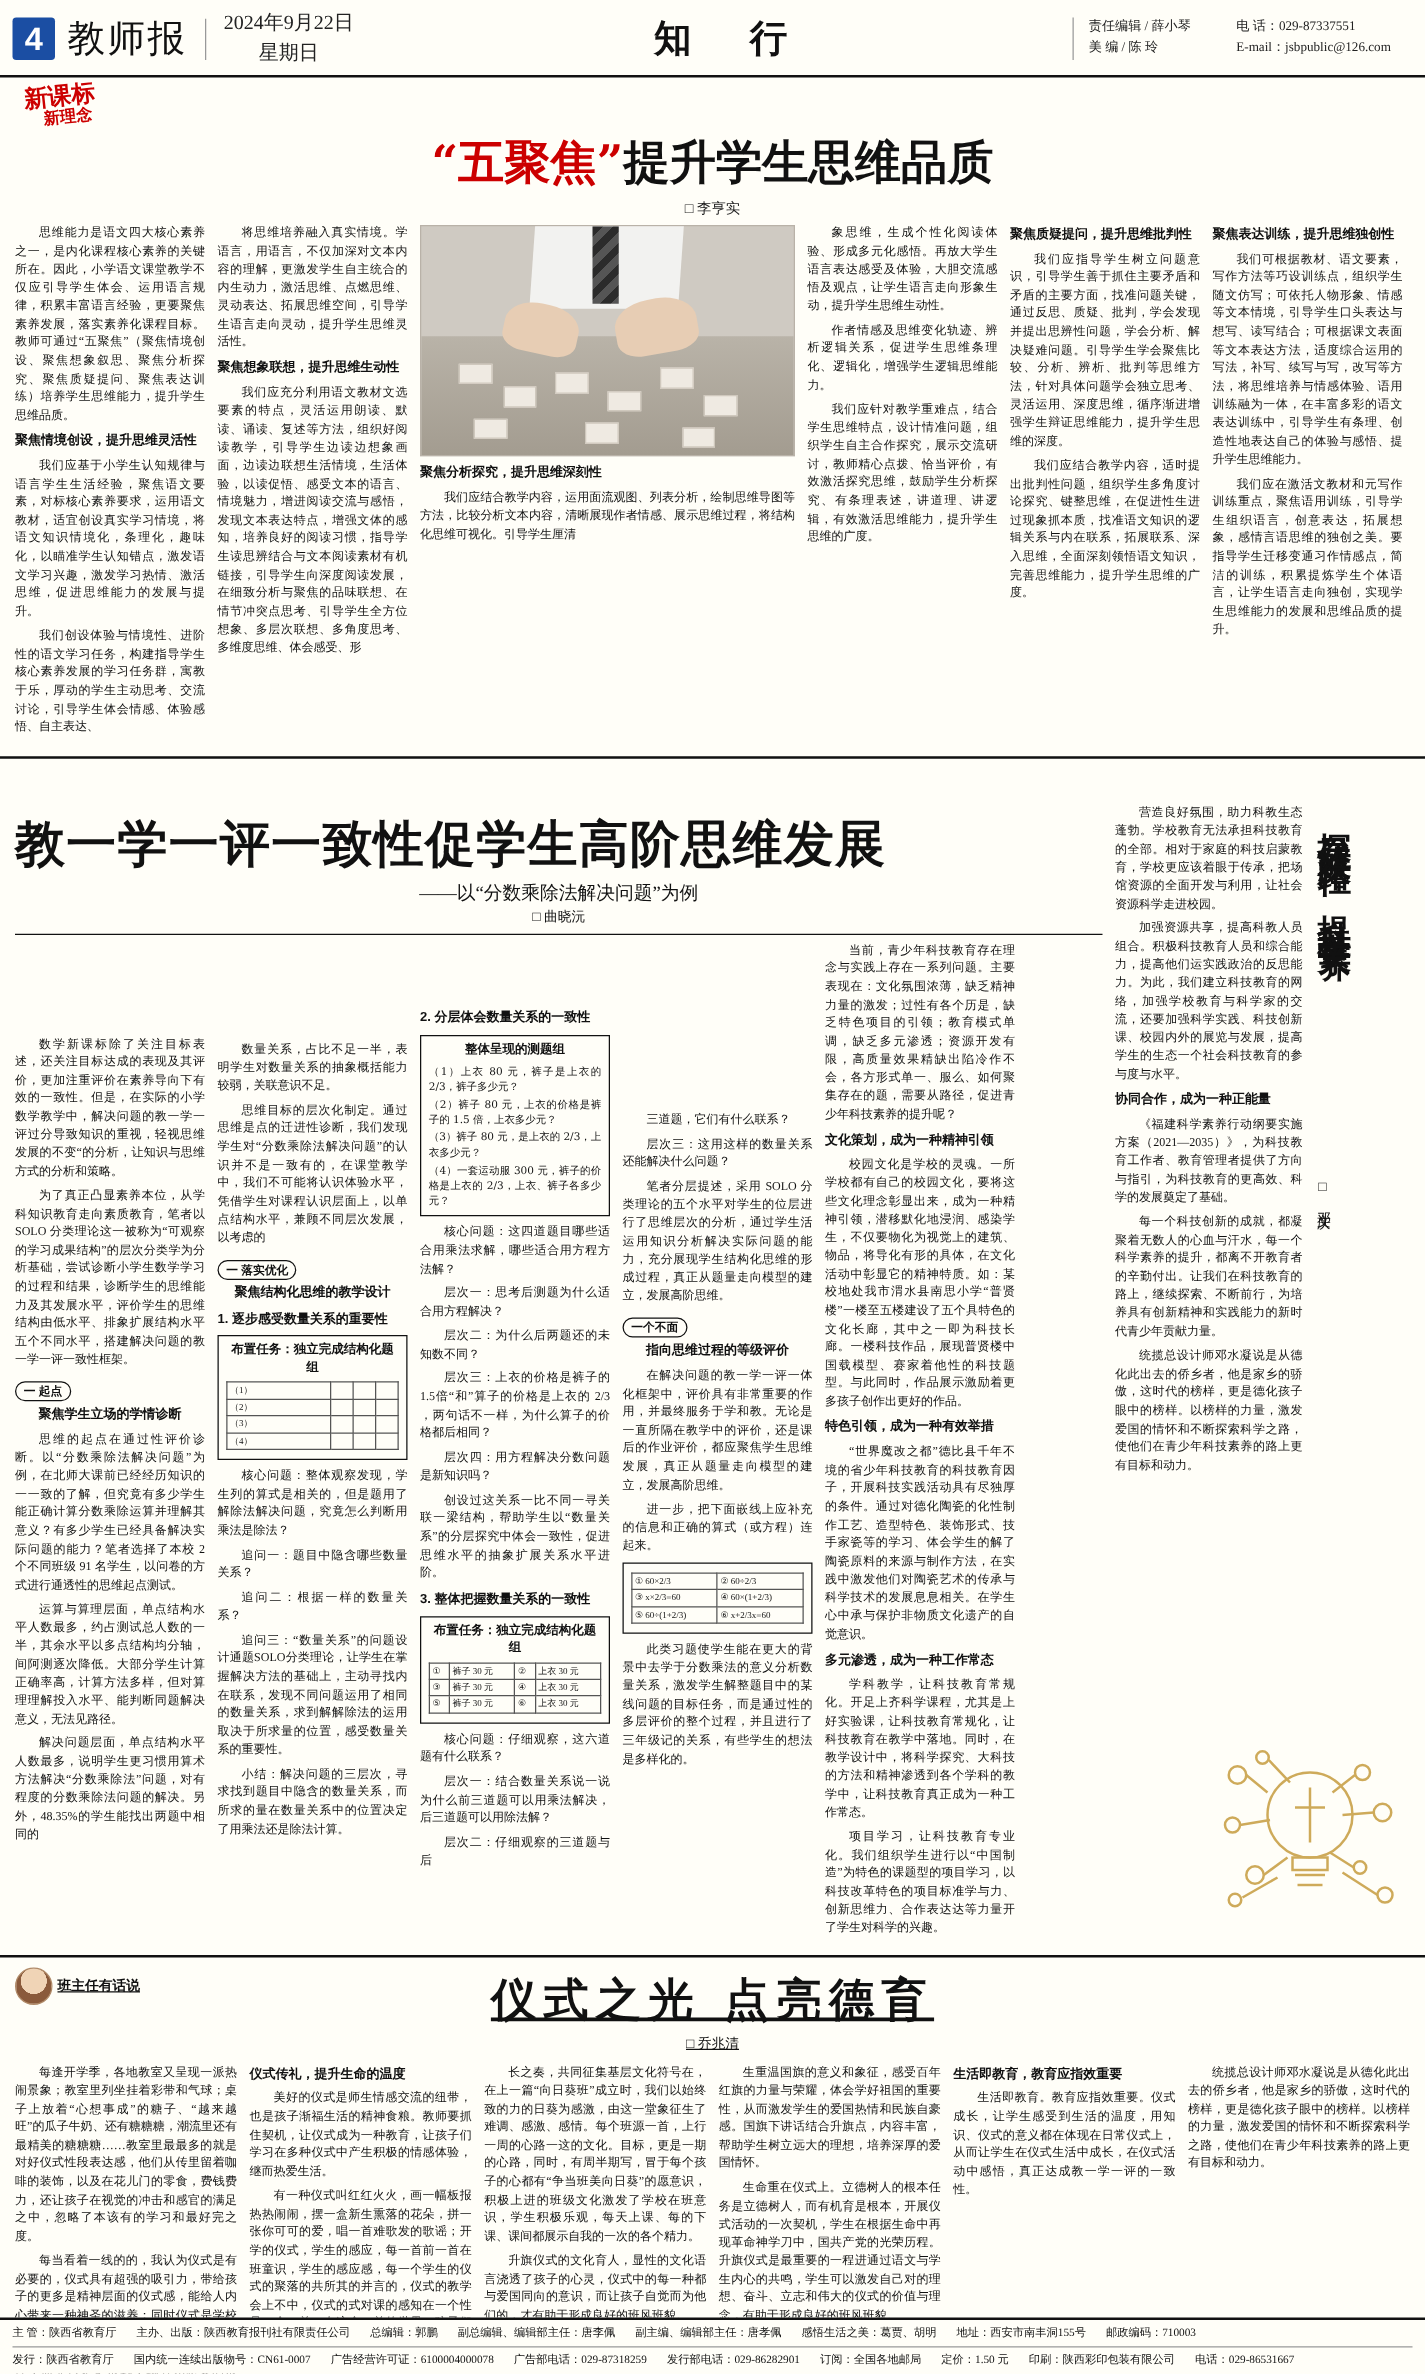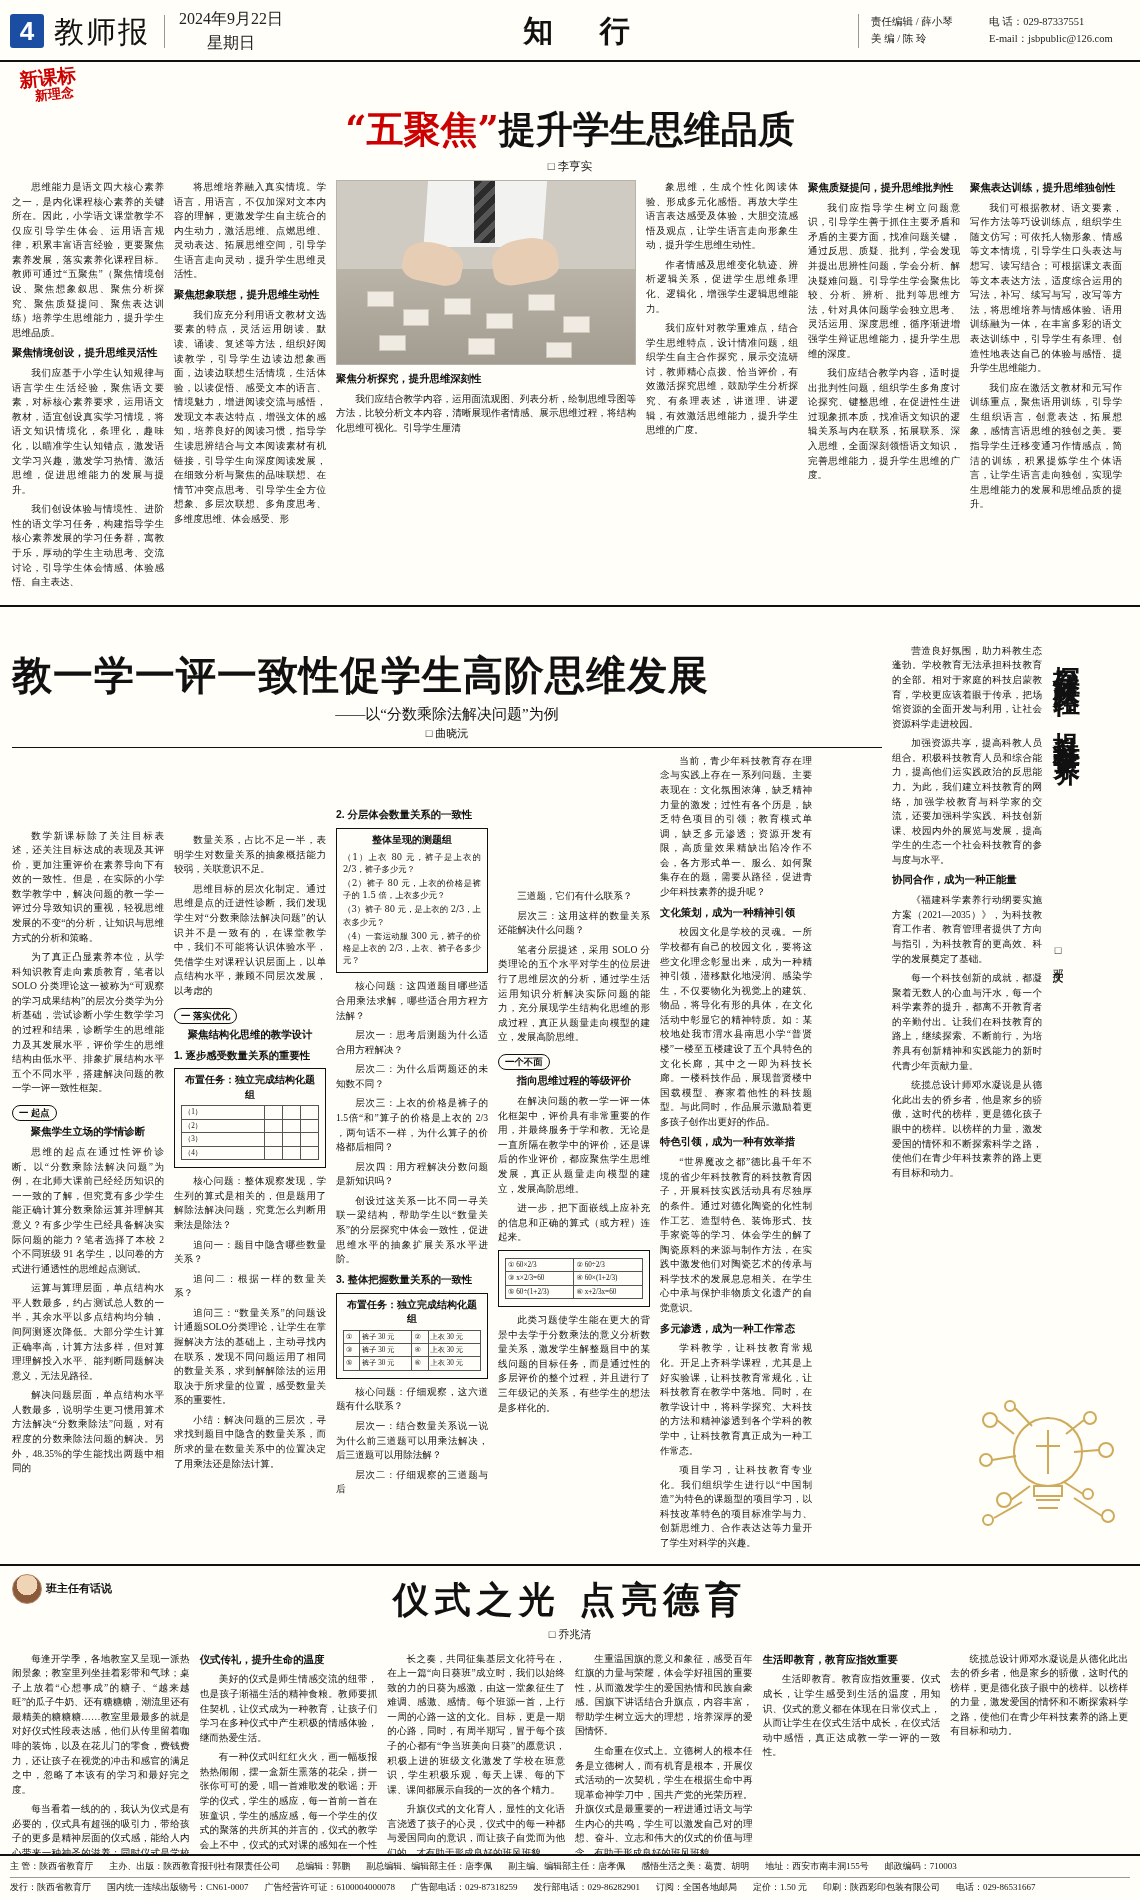--- a/index.html
+++ b/index.html
@@ -441,21 +441,21 @@
               <circle cx="138" cy="126" r="6"></circle>
               <path d="M27 30 L44 44 M45 18 L62 36 M22 70 L46 66 M41 110 L60 96 M24 128 L52 112 M114 30 L96 44 M129 60 L104 62 M113 104 L94 92 M132 126 L104 108"></path>
             </g>
           </svg>
         </div>
       </div>
     </div>
   </div>
 
   <div class="a3">
-    <div style="display:flex; align-items:flex-start; gap:28px;">
+    <div style="display:flex; align-items:flex-start; gap:28px;text-decoration:underline;">
       <div class="stamp" style="width:120px">
         <div class="av"></div>
         <div>
           <div class="lbl">班主任有话说</div>
         </div>
       </div>
       <div style="flex:1">
         <div class="a3-head">仪式之光  点亮德育</div>
         <div class="a3-by">□ 乔兆清</div>
       </div>

